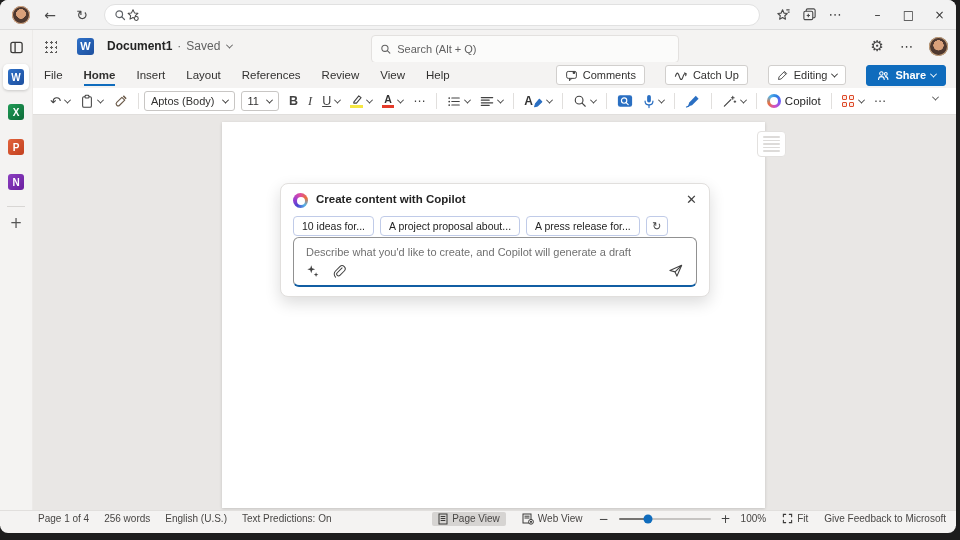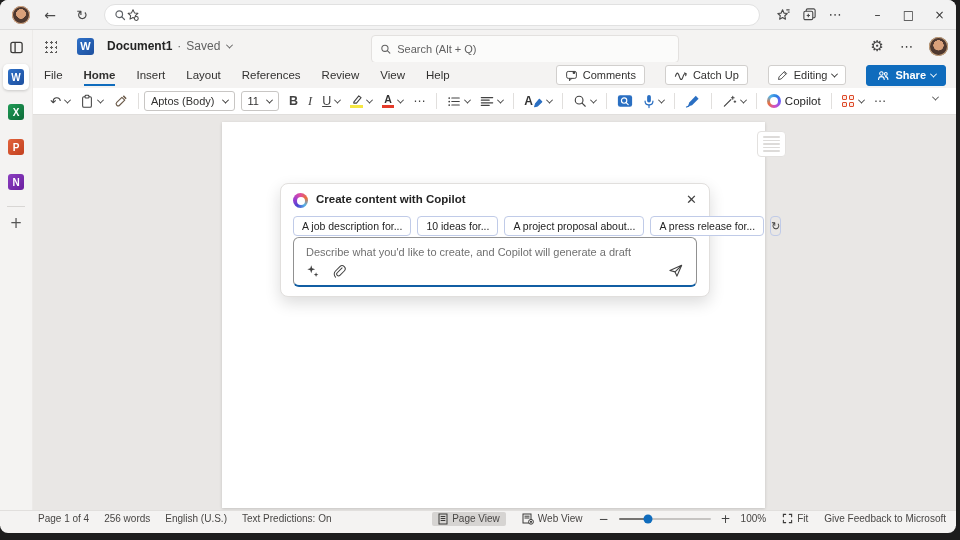--- a/index.html
+++ b/index.html
@@ -405,21 +405,20 @@
         <i></i>
       </div>
 
     <div class="copilot-dialog">
       <div class="cd-header">
         <span class="cd-logo"></span>
         <span class="cd-title">Create content with Copilot</span>
         <span class="cd-close">✕</span>
       </div>
       <div class="cd-chips">
-        <span class="chip">A job description for...</span>
         <span class="chip">10 ideas for...</span>
         <span class="chip">A project proposal about...</span>
         <span class="chip">A press release for...</span>
         <span class="chip-refresh">↻</span>
       </div>
       <div class="cd-input">
         <textarea placeholder="Describe what you'd like to create, and Copilot will generate a draft" style=""></textarea>
         <div class="cd-tools">
           <svg class="ic" width="14" height="14" viewBox="0 0 16 16" fill="#424242">
               <path d="M6 1.5l1.1 3.4L10.5 6 7.1 7.1 6 10.5 4.9 7.1 1.5 6l3.4-1.1z"></path>

